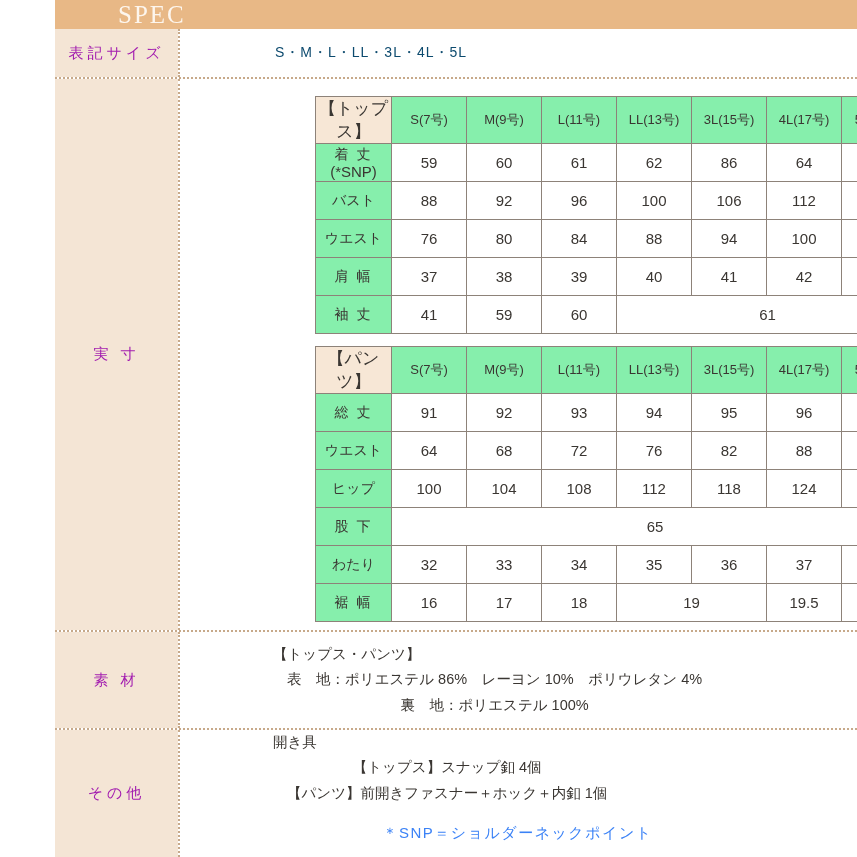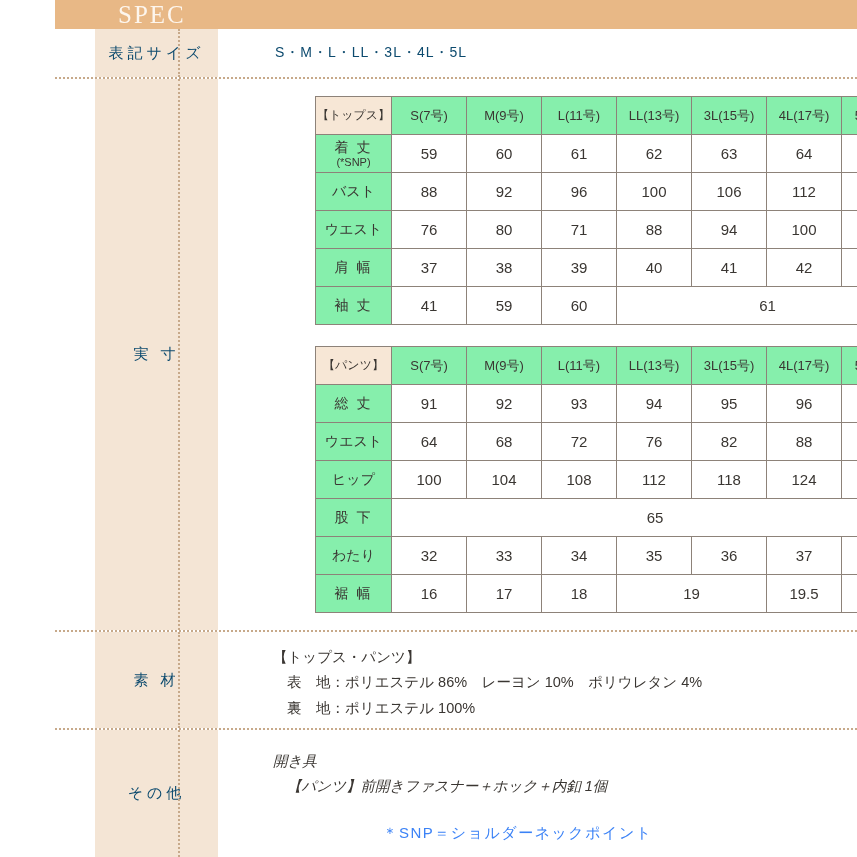--- a/index.html
+++ b/index.html
@@ -55,23 +55,22 @@
     left: 0px;
     top: 0px;
     width: 123px;
     height: 100%;
     background: #f4e5d5;
     display: flex;
     align-items: center;
     justify-content: center;
     font-size: 15px;
     letter-spacing: 4px;
-    color: #0c4a6e;
+    color: #a21caf;
     box-sizing: border-box;
-    margin-left: 40px;
   }
   .sec-body {
     position: absolute;
     left: 123px;
     top: 0px;
     right: 0;
     height: 100%;
     box-sizing: border-box;
   }
   
@@ -141,49 +140,48 @@
     letter-spacing: 0px;
     height: 28px;
   }
   .spec-table .rowhead {
     font-size: 14px;
     letter-spacing: 2px;
   }
   .spec-table .rowhead.wide { letter-spacing: 0px; margin-left: 22px; }
   .spec-table .corner {
     background: #f7e7d6;
-    font-size: 12px;
+    font-size: 17px;
     letter-spacing: 0px;
   }
   .snp-sub {
     display: block;
-    font-size: 11px;
+    font-size: 15px;
     letter-spacing: 0px;
     margin-top: -1px;
   }
   .c-label { display: block; }
 
   
   .text-block {
     position: absolute;
     left: 95px;
     top: 50%;
     transform: translateY(-50%);
     font-size: 14.5px;
     line-height: 1.75;
     color: #3a3632;
     white-space: nowrap;
   }
-  .text-block .indent { padding-left: 14px; display: block; }
-  .text-block .lead { display: block; margin-top: 7px; }
+  .text-block .indent { padding-left: 14px; display: block; text-align: center; }
+  .text-block .lead { display: block; }
 
   #other-body .text-block {
-    top: 12px;
+    top: 0;
     transform: none;
-    font-style: italic;
   }
   .note-line {
     position: absolute;
     left: 0;
     right: 0;
     bottom: 14px;
     text-align: center;
     font-size: 15px;
     letter-spacing: 1.5px;
     color: #3b82f6;
@@ -234,21 +232,21 @@
             </tr>
             <tr>
               <td class="rowhead">
                 <span class="c-label">着 丈</span>
                 <span class="snp-sub">(*SNP)</span>
               </td>
               <td>59</td>
               <td>60</td>
               <td>61</td>
               <td>62</td>
-              <td>63</td>
+              <td>86</td>
               <td>64</td>
               <td>65</td>
             </tr>
             <tr>
               <td class="rowhead wide">
                 <span class="c-label">バスト</span>
               </td>
               <td>88</td>
               <td>92</td>
               <td>96</td>
@@ -256,21 +254,21 @@
               <td>106</td>
               <td>112</td>
               <td>118</td>
             </tr>
             <tr>
               <td class="rowhead wide">
                 <span class="c-label">ウエスト</span>
               </td>
               <td>76</td>
               <td>80</td>
-              <td>71</td>
+              <td>84</td>
               <td>88</td>
               <td>94</td>
               <td>100</td>
               <td>106</td>
             </tr>
             <tr>
               <td class="rowhead">
                 <span class="c-label">肩 幅</span>
               </td>
               <td>37</td>
@@ -398,19 +396,20 @@
     </div>
   </div>
   <div class="hdiv" id="div-3"></div>
 
   <div class="section" id="sec-other">
     <div class="sec-label">その他</div>
     <div class="vdiv"></div>
     <div class="sec-body" id="other-body">
       <div class="text-block">
         <span class="lead">開き具</span>
+        <span class="indent">【トップス】スナップ釦 4個</span>
         <span class="indent">【パンツ】前開きファスナー＋ホック＋内釦 1個</span>
       </div>
       <div class="note-line">＊SNP＝ショルダーネックポイント</div>
     </div>
   </div>
 
 </div>
 
 </body></html>

